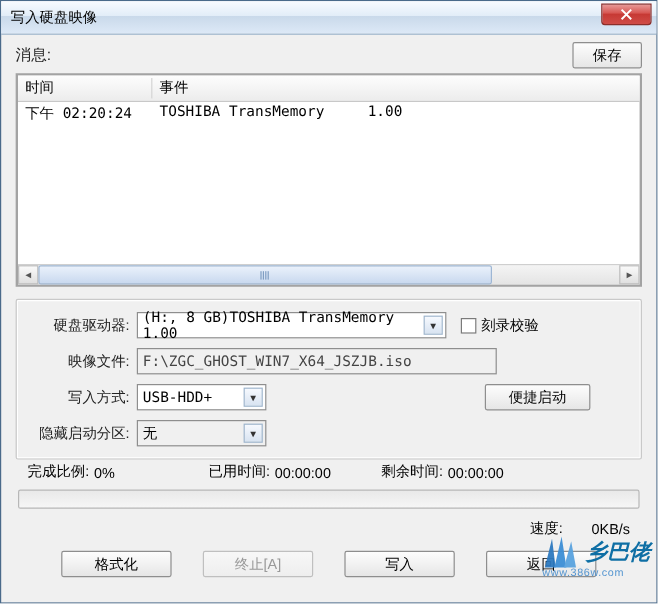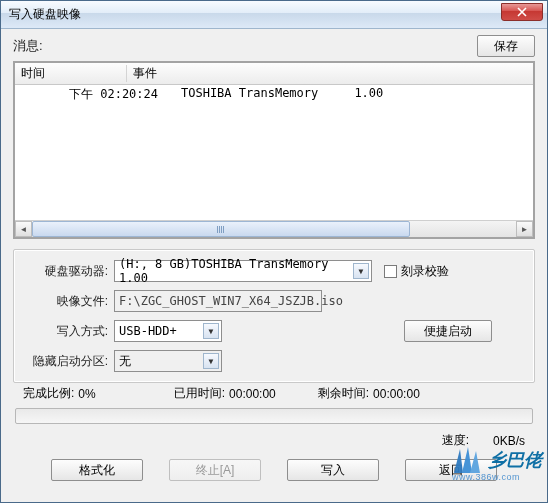--- a/index.html
+++ b/index.html
@@ -93,21 +93,21 @@
   .loghead .col-time { width: 112px; padding-left: 6px; border-right: 1px solid #d4d4d4; }
   .loghead .col-event { flex: 1; padding-left: 6px; }
   .logbody {
     flex: 1;
     font-family: "NSimSun", "SimSun", monospace;
     font-size: 12px;
     overflow: hidden;
     position: relative;
   }
   .logrow { display: flex; padding: 1px 0; }
-  .logrow .col-time { width: 112px; padding-left: 6px; margin-left: 48px; }
+  .logrow .col-time { width: 112px; padding-left: 6px; }
   .logrow .col-event { flex: 1; padding-left: 6px; white-space: pre; }
   .hscroll {
     height: 17px;
     background: linear-gradient(to bottom,#f4f4f4,#e4e4e4);
     border-top: 1px solid #cfcfcf;
     position: relative;
     display: flex;
   }
   .hscroll .sbtn {
     width: 17px; height: 100%;
@@ -158,21 +158,21 @@
     border: 1px solid #9fb6cd;
     display:flex; align-items:center; justify-content:center;
     font-size: 8px; color:#333;
   }
   .combo.dev { width: 258px; }
   .combo.wm { width: 108px; }
   .combo.hb { width: 108px; }
   .combo.ro {
     background: #f0f0f0;
   }
-  .textin { width: 208px; background:#f0f0f0; color:#444; }
+  .textin { width: 300px; background:#f0f0f0; color:#444; }
   .chk {
     display: inline-flex; align-items: center; gap: 4px; margin-left: 12px;
   }
   .chk .box {
     width: 13px; height: 13px; border:1px solid #7a7a7a; background:#fff;
   }
   .statrow {
     display:flex; align-items:center;
     padding: 2px 12px 6px 22px;
     font-size: 12px;

